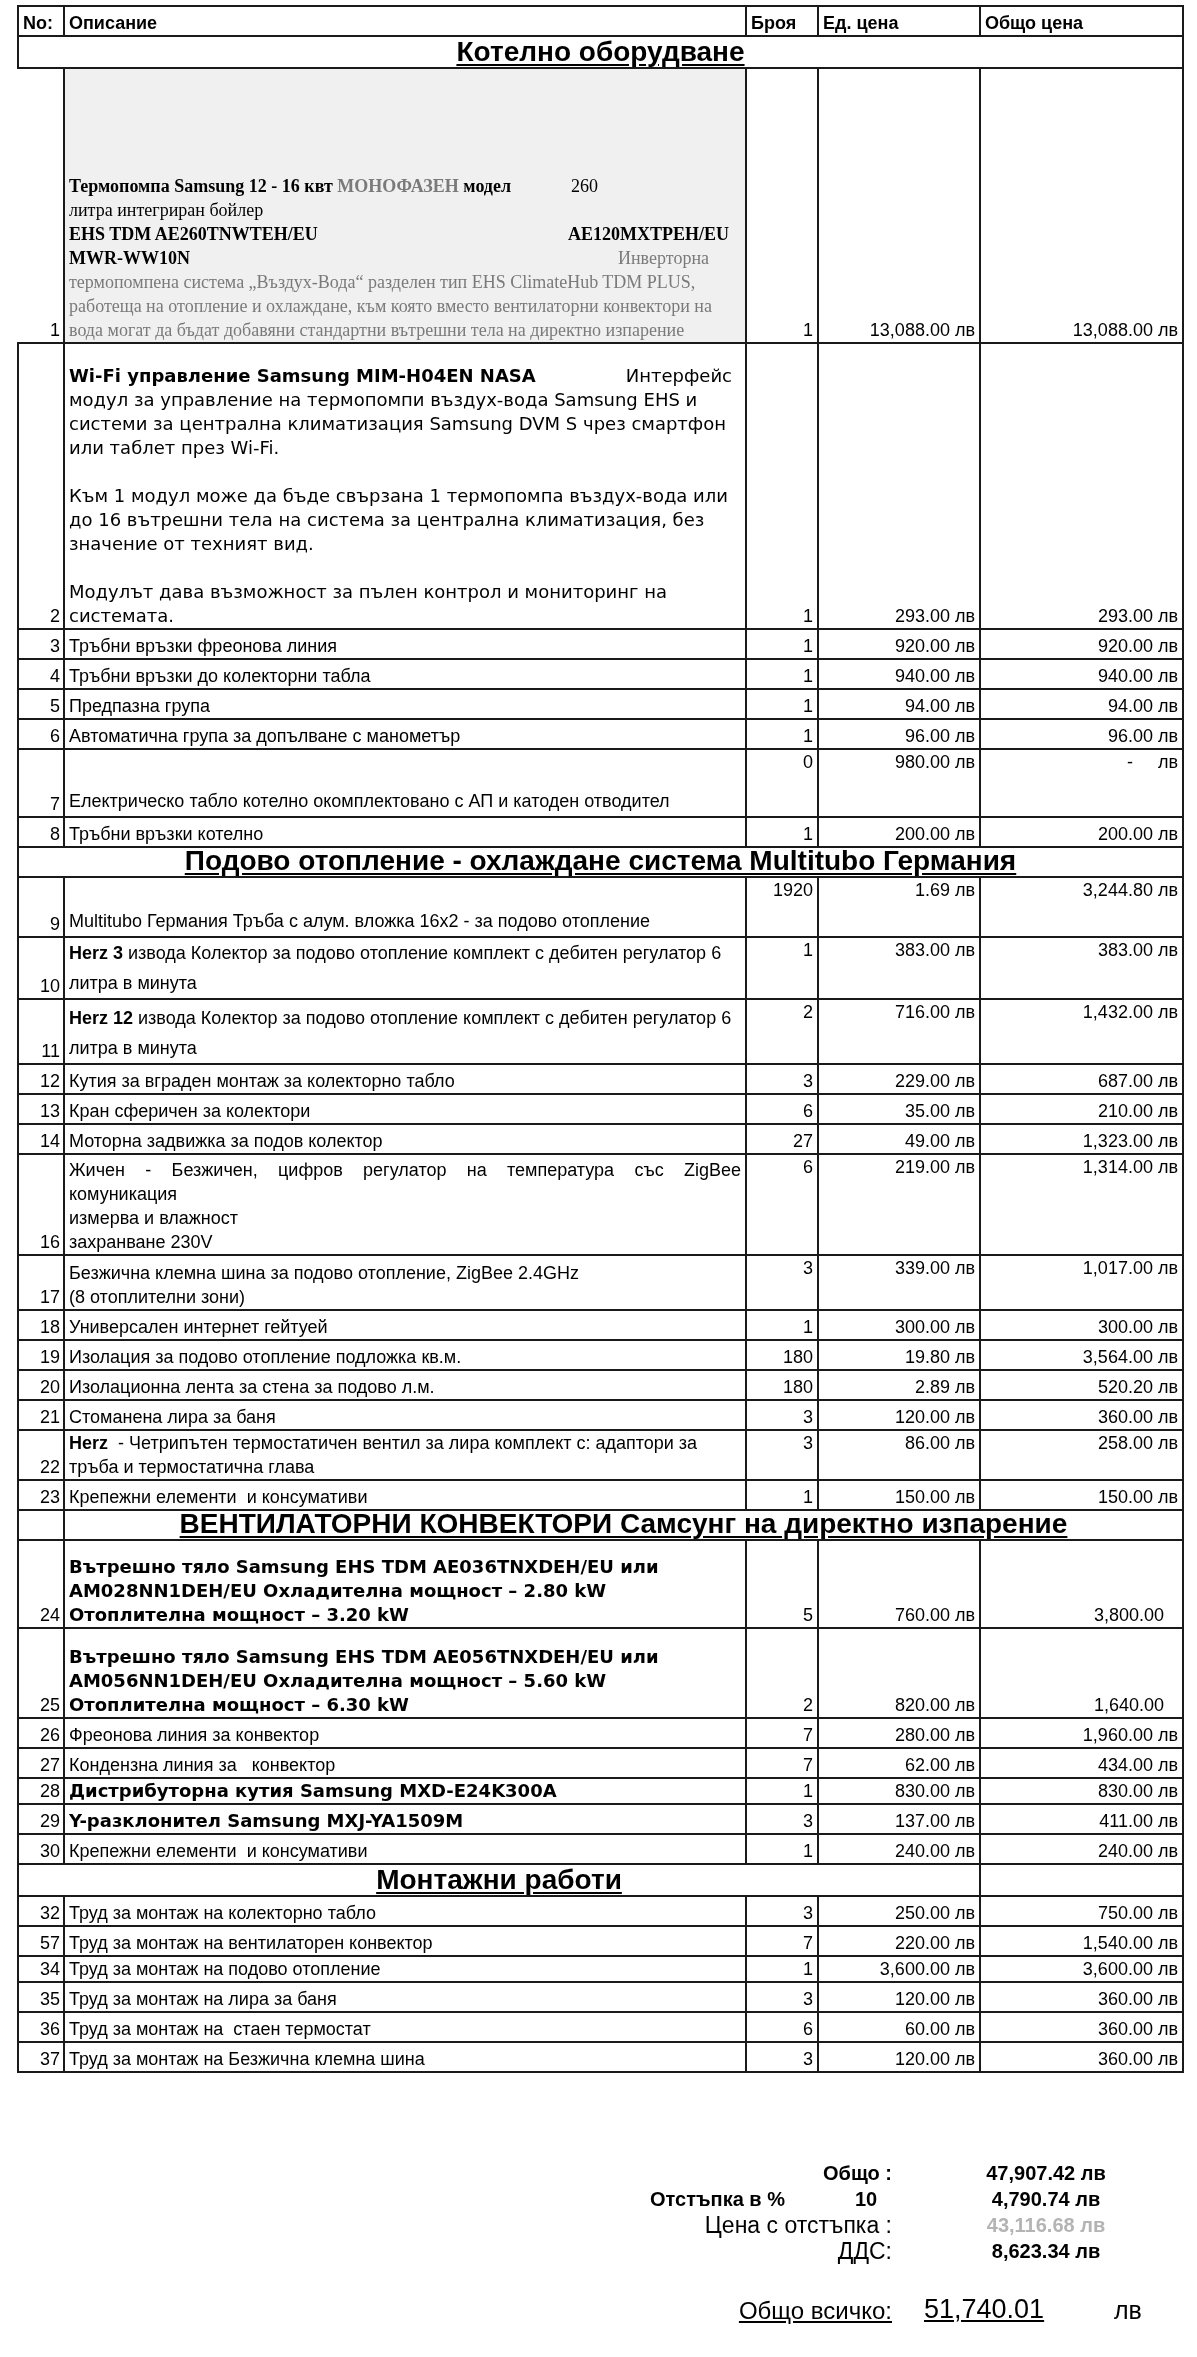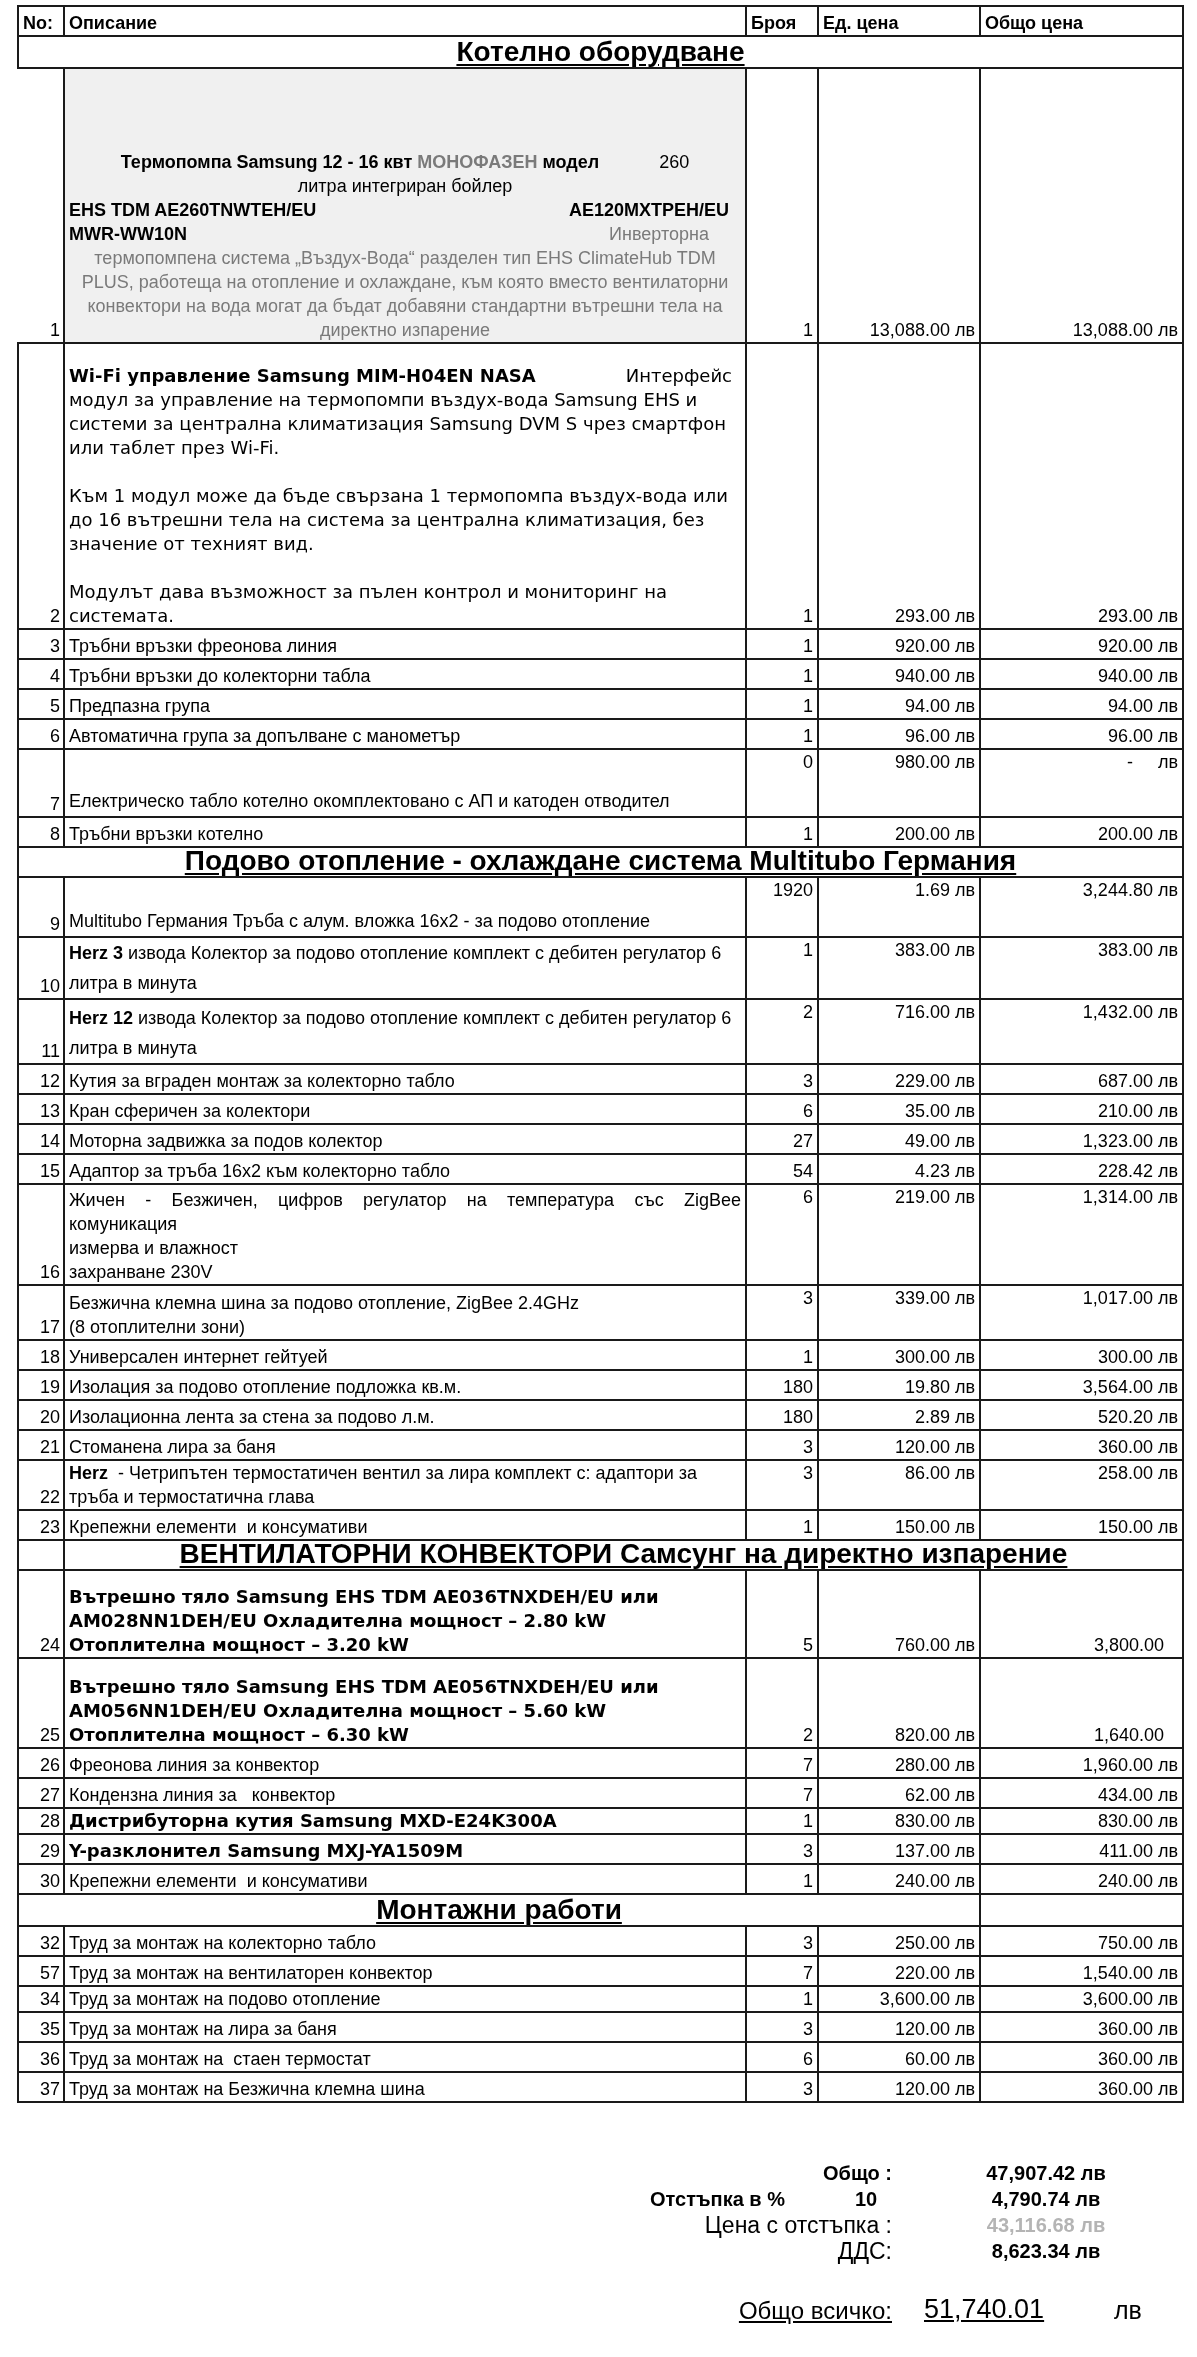--- a/index.html
+++ b/index.html
@@ -14,21 +14,21 @@
   .hdr td { font-weight: bold; font-size: 20px; vertical-align: middle; height: 26px; }
   .sec td { text-align: center; vertical-align: middle; font-weight: bold; }
   .sec .sec-title { font-size: 28px; text-decoration: underline; text-underline-offset: 3px; }
   .num { text-align: right; }
   .no { text-align: right; padding-right: 3px !important; }
   .desc { text-align: left; }
   .grey-bg { background: #f0f0f0; }
   .b { font-weight: bold; }
   .g { color: #7a7a7a; }
   .sans2 { font-family: "DejaVu Sans", sans-serif; font-size: 15.5px; line-height: 24px; }
-  .d1 { font-family: Liberation Sans, sans-serif; font-size: 18px; line-height: 26px; text-align: center; }
+  .d1 { font-family: Liberation Serif, serif; font-size: 18px; line-height: 26px; }
   .top { vertical-align: top !important; }
   .para { display: block; }
   .gap { display: block; height: 24px; }
   .spread { display: flex; justify-content: space-between; }
   .totals { position: absolute; left: 550px; top: 2150px; width: 647px; font-family: "Liberation Sans", sans-serif; }
   .totals .line { position: absolute; font-weight: bold; font-size: 20px; white-space: nowrap; }
   .totals .lbl { text-align: right; }
   .totals .val { text-align: center; }
 </style>
 </head>
@@ -172,27 +172,20 @@
         <td class="num">35.00 лв</td>
         <td class="num">210.00 лв</td>
       </tr>
     <tr style="height:30px">
         <td class="no">14</td>
         <td class="desc">Моторна задвижка за подов колектор</td>
         <td class="num">27</td>
         <td class="num">49.00 лв</td>
         <td class="num">1,323.00 лв</td>
       </tr>
-    <tr style="height:30px">
-        <td class="no">15</td>
-        <td class="desc">Адаптор за тръба 16x2 към колекторно табло</td>
-        <td class="num">54</td>
-        <td class="num">4.23 лв</td>
-        <td class="num">228.42 лв</td>
-      </tr>
     <tr style="height:101px">
       <td class="no">16</td>
       <td class="desc">
         <span class="para" style="text-align:justify;text-align-last:justify">Жичен - Безжичен, цифров регулатор на температура със ZigBee</span>
         <span class="para">комуникация</span>
         <span class="para">измерва и влажност</span>
         <span class="para">захранване 230V</span>
       </td>
       <td class="num top">6</td>
       <td class="num top">219.00 лв</td>

